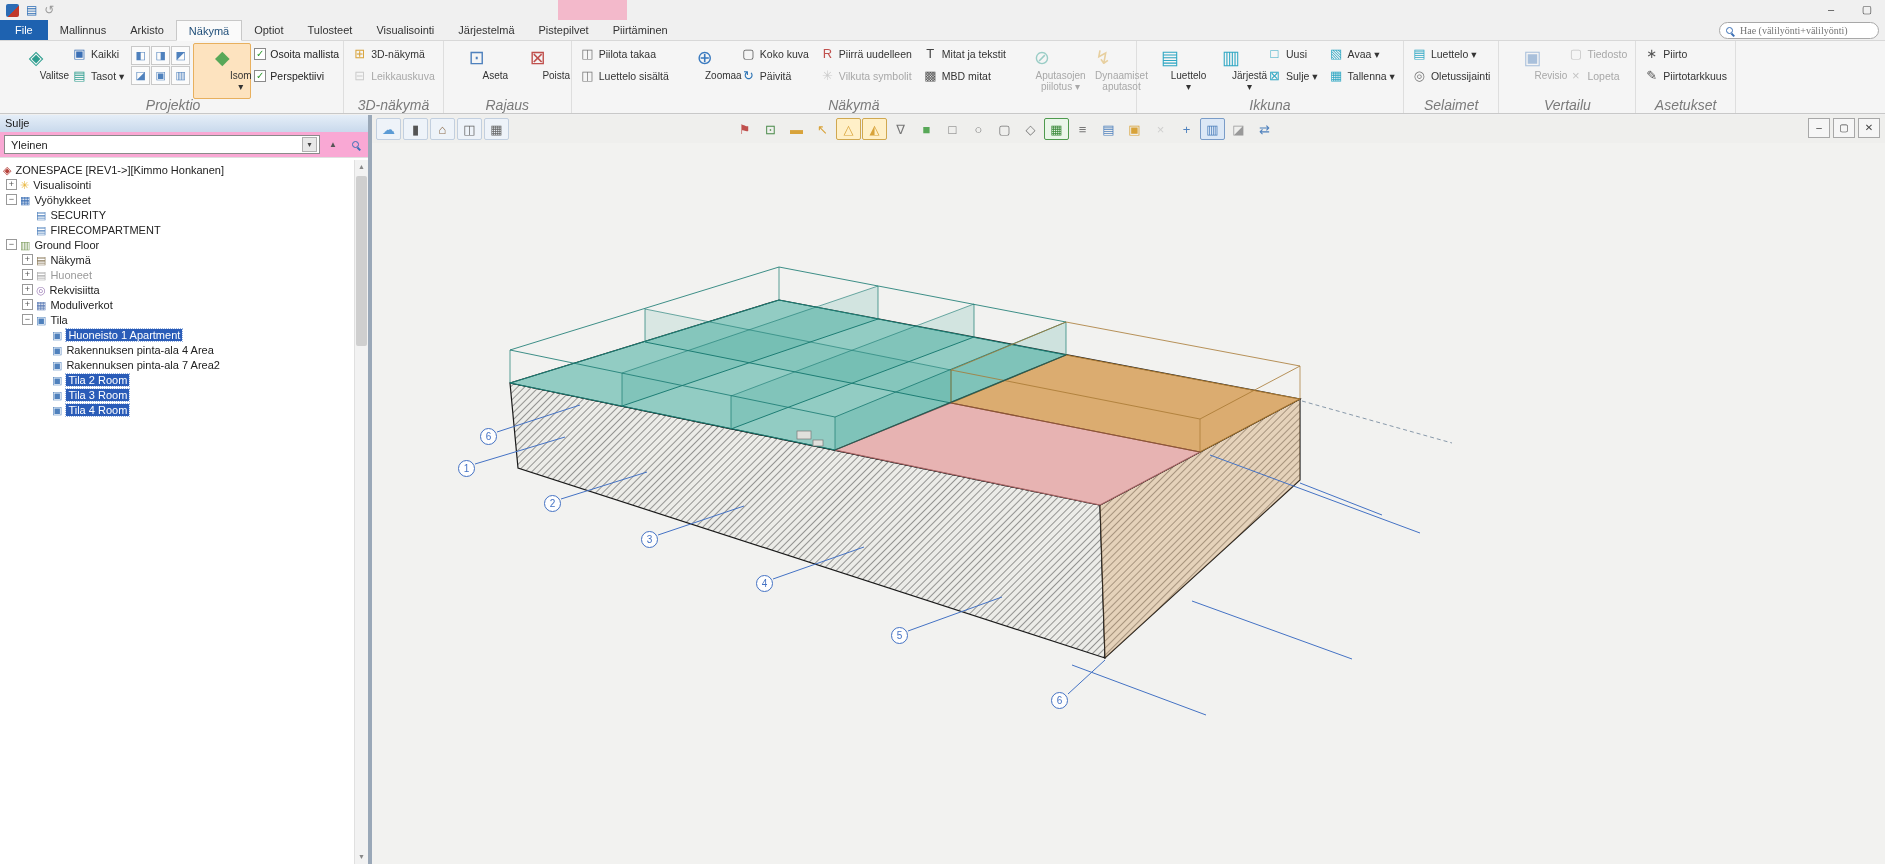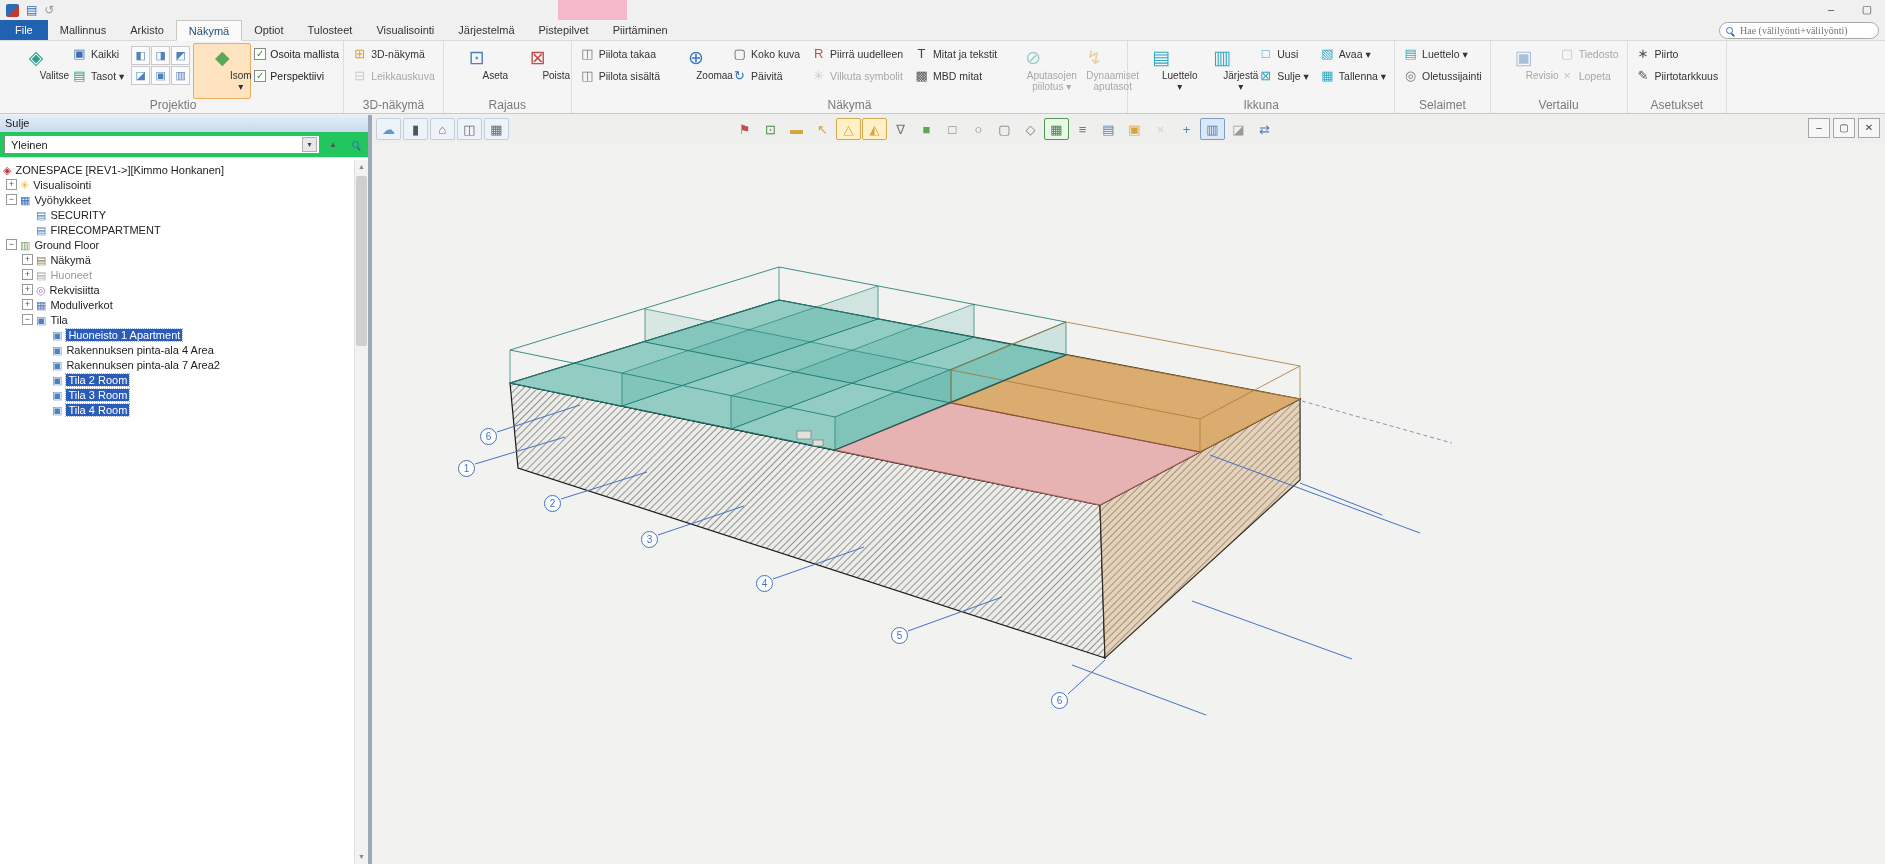--- a/index.html
+++ b/index.html
@@ -25,38 +25,38 @@
   .tab.file { background:#1e62b0; color:#fff; padding:4px 15px 3px; }
   .tab.active { background:#fafafa; border:1px solid #c8c8c8; border-bottom:1px solid #fafafa; margin-bottom:-1px; color:#1f4e79; }
   .searchbox { position:absolute; right:6px; top:2px; width:160px; height:17px; border:1px solid #a8a8a8; border-radius:9px; background:#fff; display:flex; align-items:center; padding:0 6px; gap:5px; }
   .searchinput { border:none; outline:none; flex:1; font-size:10px; font-family:Liberation Serif, serif; color:#444; background:transparent; }
   .mag { width:7px; height:7px; border:1.5px solid #3a6fb5; border-radius:50%; position:relative; flex:0 0 auto; }
   .mag::after { content:""; position:absolute; width:4px; height:1.5px; background:#3a6fb5; transform:rotate(45deg); right:-3px; bottom:-2px; }
   
   .ribbon { height:73px; background:#f5f5f5; border-bottom:1px solid #c8c8c8; display:flex; align-items:stretch; padding-left:3px; }
   .rgroup { display:flex; flex-direction:column; padding:2px 4px 0; border-right:1px solid #dedede; }
   .rgroup-content { display:flex; flex:1; align-items:flex-start; gap:3px; }
-  .rgroup-label { text-align:center; font-size:12px; color:#7a7a7a; height:14px; line-height:13px; }
+  .rgroup-label { text-align:center; font-size:14px; color:#7a7a7a; height:14px; line-height:13px;font-style:italic; }
   .rcol { display:flex; flex-direction:column; gap:1px; }
   .rbtn-big { width:58px; min-height:56px; display:flex; flex-direction:column; align-items:center; padding-top:3px; border-radius:2px; border:1px solid transparent; }
   .rbtn-big .icon { font-size:19px; line-height:21px; }
   .rbtn-big .lbl { font-size:10px; text-align:center; line-height:11px; margin-top:2px; color:#333;margin-left:37px; }
   .rbtn-big.active { background:#fde3bf; border:1px solid #e8b05e; }
   .rbtn-small { display:flex; align-items:center; gap:4px; height:21px; padding:0 4px; border-radius:2px; font-size:10.5px; white-space:nowrap; color:#333; }
   .rbtn-small .icon { font-size:13px; width:15px; text-align:center; line-height:15px; }
   .disabled, .disabled .lbl { color:#a8a8a8 !important; }
   .disabled .icon { opacity:.45; }
   .checkrow { display:flex; align-items:center; gap:4px; height:21px; font-size:10.5px; white-space:nowrap; }
   .cbox { width:12px; height:12px; background:#fff; border:1px solid #8a8a8a; font-size:10px; line-height:10px; color:#2f9a2f; text-align:center; }
   .projgrid { display:grid; grid-template-columns:repeat(3,19px); grid-auto-rows:19px; gap:1px; margin-top:3px; }
   .projbtn { border:1px solid #c9c9c9; background:#fbfbfb; font-size:11px; line-height:16px; text-align:center; }
   
   .sidebar { position:absolute; left:0; top:115px; width:368px; bottom:0; background:#fff; }
   .side-header { height:17px; background:linear-gradient(#e5eef8,#c9d9ec); font-size:11px; padding:2px 5px 0; color:#1a1a1a; }
-  .side-controls { height:26px; background:#22c55e; display:flex; align-items:center; padding:3px 4px; gap:4px; border-bottom:1px solid #e0e0e0; }
+  .side-controls { height:26px; background:#f9a8d4; display:flex; align-items:center; padding:3px 4px; gap:4px; border-bottom:1px solid #e0e0e0; }
   .combo { flex:1; height:19px; border:1px solid #8a8a8a; background:#fff; display:flex; align-items:center; justify-content:space-between; padding:0 2px 0 6px; }
   .combo-arrow { width:15px; height:15px; background:#e8e8e8; border:1px solid #b0b0b0; font-size:8px; text-align:center; line-height:14px; color:#444; }
   .side-btn { width:18px; height:18px; text-align:center; line-height:17px; font-size:10px; color:#555; display:flex; align-items:center; justify-content:center; }
   .tree { position:absolute; top:45px; bottom:2px; left:0; right:14px; overflow:hidden; padding-top:2px; }
   .trow { height:15px; display:flex; align-items:center; white-space:nowrap; }
   .texp { width:11px; height:11px; min-width:11px; margin-right:3px; border:1px solid #999; background:#fff; font-size:9px; line-height:9px; text-align:center; color:#555; }
   .texp.hidden { visibility:hidden; }
   .ticon { font-size:11px; margin-right:4px; line-height:12px; }
   .tlabel.sel { background:#2a5cb8; color:#fff; padding:0 2px; outline:1px dotted #9ab4e0; }
   .grayed .tlabel { color:#9a9a9a; }
@@ -196,21 +196,21 @@
     </div>
     <div class="rgroup">
       <div class="rgroup-content">
         <div class="rcol">
           <div class="rbtn-small">
             <div class="icon" style="color: rgb(119, 119, 119);">◫</div>
             <div>Piilota takaa</div>
           </div>
           <div class="rbtn-small">
             <div class="icon" style="color: rgb(119, 119, 119);">◫</div>
-            <div>Piilota sisältä</div>
+            <div>Luettelo sisältä</div>
           </div>
         </div>
         <div class="rcol">
           <div class="rbtn-big">
             <div class="icon" style="color: rgb(58, 122, 191);">⊕</div>
             <div class="lbl">Zoomaa</div>
           </div>
         </div>
         <div class="rcol">
           <div class="rbtn-small">

